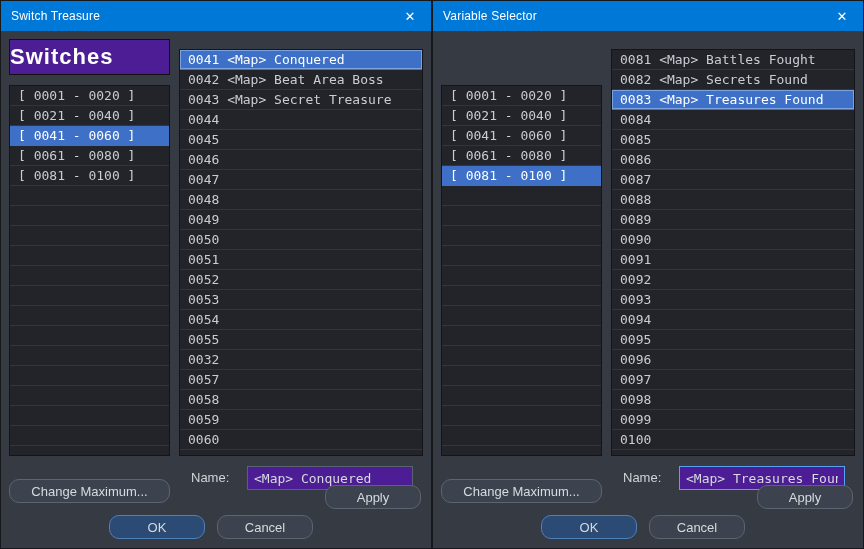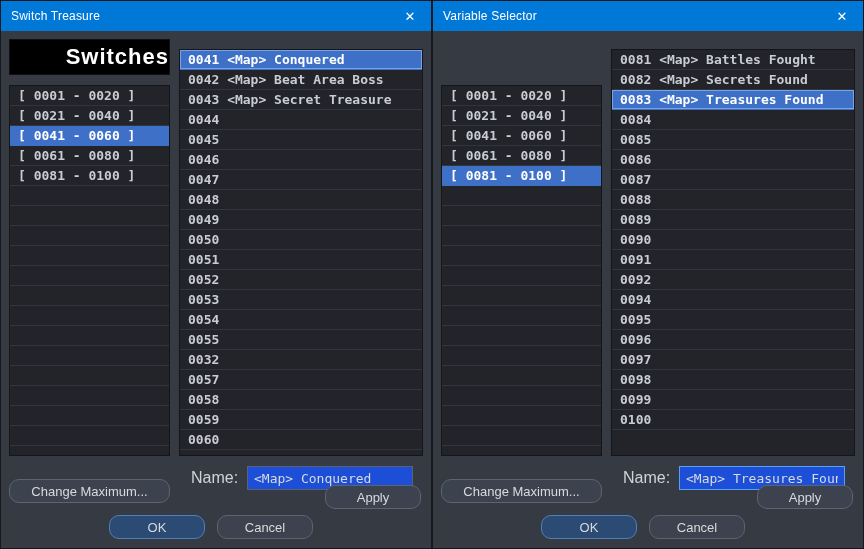--- a/index.html
+++ b/index.html
@@ -26,28 +26,28 @@
   }
   .titlebar .title { font-size: 12px; padding-left: 10px; letter-spacing: .2px; }
   .titlebar .close {
     margin-left: auto; width: 42px; height: 30px;
     display: flex; align-items: center; justify-content: center;
     font-size: 13px; cursor: default;
   }
 
   .header-box {
     position: absolute; left: 8px; top: 38px; width: 161px; height: 36px;
-    background: #000000; border: 1px solid #0f1115;
-    display: flex; align-items: center; justify-content: flex-end;
+    background: #4c1d95; border: 1px solid #0f1115;
+    display: flex; align-items: center; justify-content: flex-start;
     color: #ffffff; font-size: 22px; font-weight: bold; letter-spacing: 1px;
   }
 
   .panel {
     position: absolute; background: #222429;
-    border: 1px solid #131519; overflow: hidden; font-weight: bold;
+    border: 1px solid #131519; overflow: hidden;
   }
   .range-list { left: 8px; top: 84px; width: 161px; height: 371px; }
   .item-panel { left: 178px; top: 48px; width: 244px; height: 407px; }
 
   .row {
     height: 20px; line-height: 19px;
     border-bottom: 1px solid #31353c;
     color: #c9ccd2;
     font-family: "DejaVu Sans Mono", "Liberation Mono", monospace;
     font-size: 13px; white-space: pre;
@@ -56,25 +56,25 @@
   .range-row { }
   .row.sel {
     background: var(--sel, #3d70c6);
     color: #ffffff;
     border-bottom-color: var(--sel, #3d70c6);
   }
   .item-row.sel { box-shadow: inset 0 0 0 1px rgba(175, 205, 245, 0.55); }
 
   .name-label {
     position: absolute; left: 190px; top: 465px; height: 24px; line-height: 24px;
-    color: #d0d4d9; font-size: 16px;
+    color: #d0d4d9; font-size: 13px;
   }
   .name-input {
     position: absolute; left: 246px; top: 465px; width: 166px; height: 24px;
-    background: #1d4ed8; border: 1px solid #5a6170;
+    background: #4c1d95; border: 1px solid #5a6170;
     color: #d7dade;
     font-family: "DejaVu Sans Mono", "Liberation Mono", monospace;
     font-size: 13px; padding: 0 6px; outline: none;
   }
   .name-input.focus { border-color: var(--focus, #58a0f2); }
 
   .btn {
     position: absolute; height: 24px;
     background: #3c434e; border: 1px solid #5c646f;
     color: #d7dade; font-size: 13px;
@@ -181,20 +181,21 @@
         <div class="row item-row sel">0083 &lt;Map&gt; Treasures Found</div>
         <div class="row item-row">0084</div>
         <div class="row item-row">0085</div>
         <div class="row item-row">0086</div>
         <div class="row item-row">0087</div>
         <div class="row item-row">0088</div>
         <div class="row item-row">0089</div>
         <div class="row item-row">0090</div>
         <div class="row item-row">0091</div>
         <div class="row item-row">0092</div>
+        <div class="row item-row">0093</div>
         <div class="row item-row">0094</div>
         <div class="row item-row">0095</div>
         <div class="row item-row">0096</div>
         <div class="row item-row">0097</div>
         <div class="row item-row">0098</div>
         <div class="row item-row">0099</div>
         <div class="row item-row">0100</div>
       </div>
     <span class="name-label">Name:</span>
     <input class="name-input focus" value="&lt;Map&gt; Treasures Found" style="">

